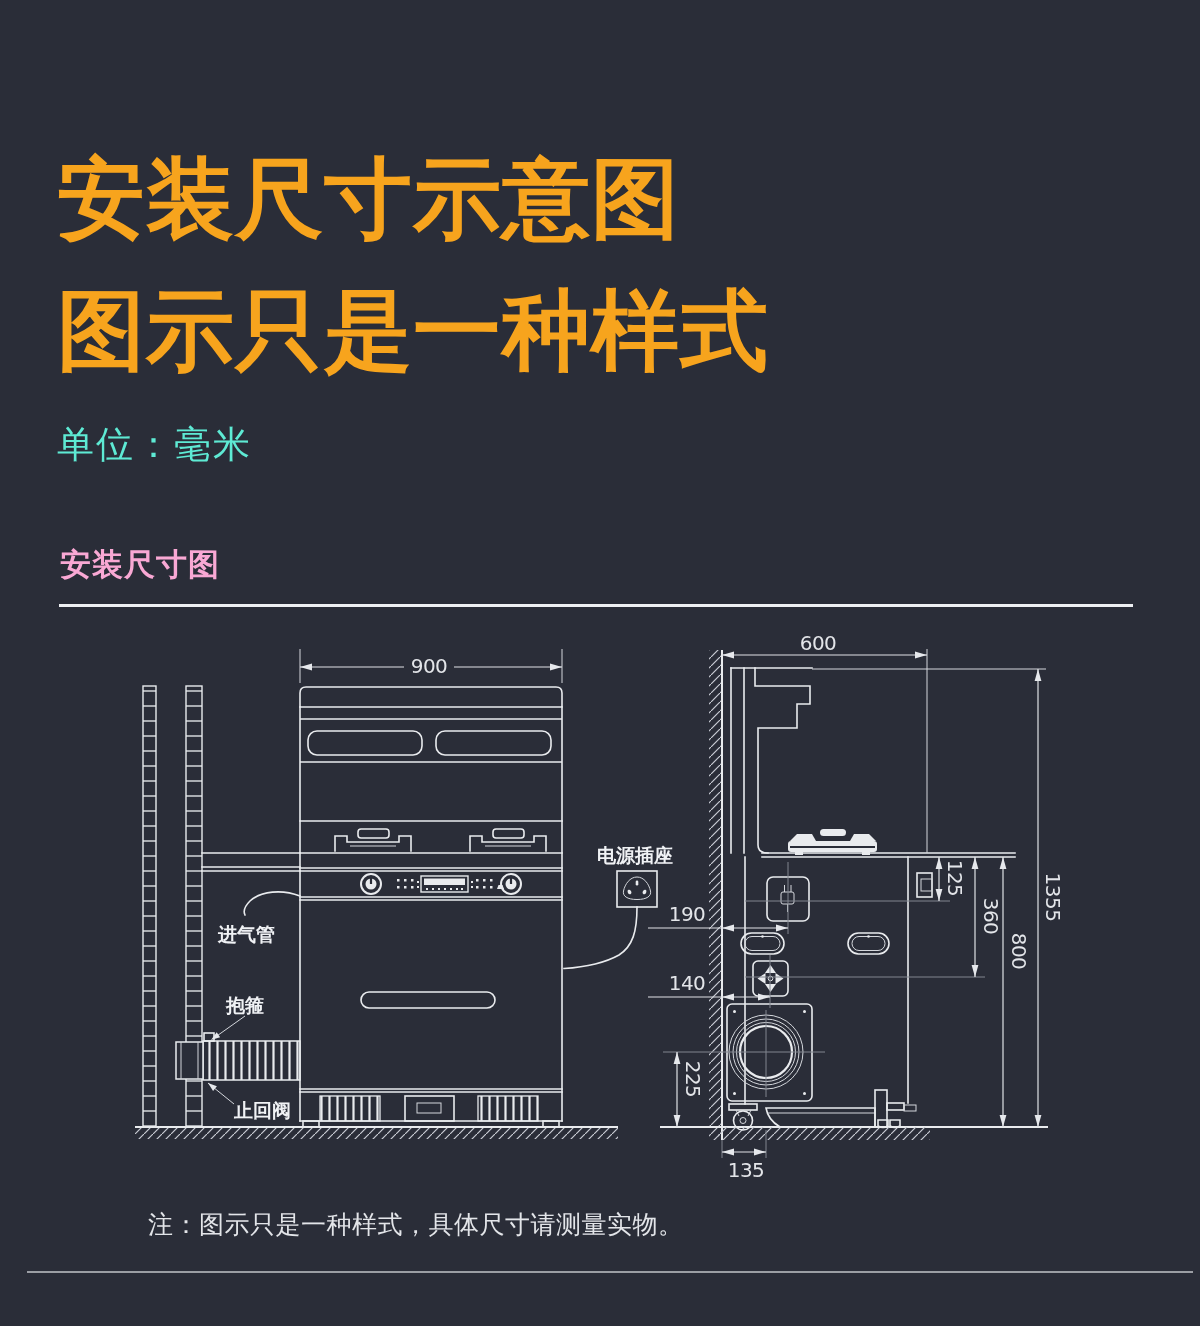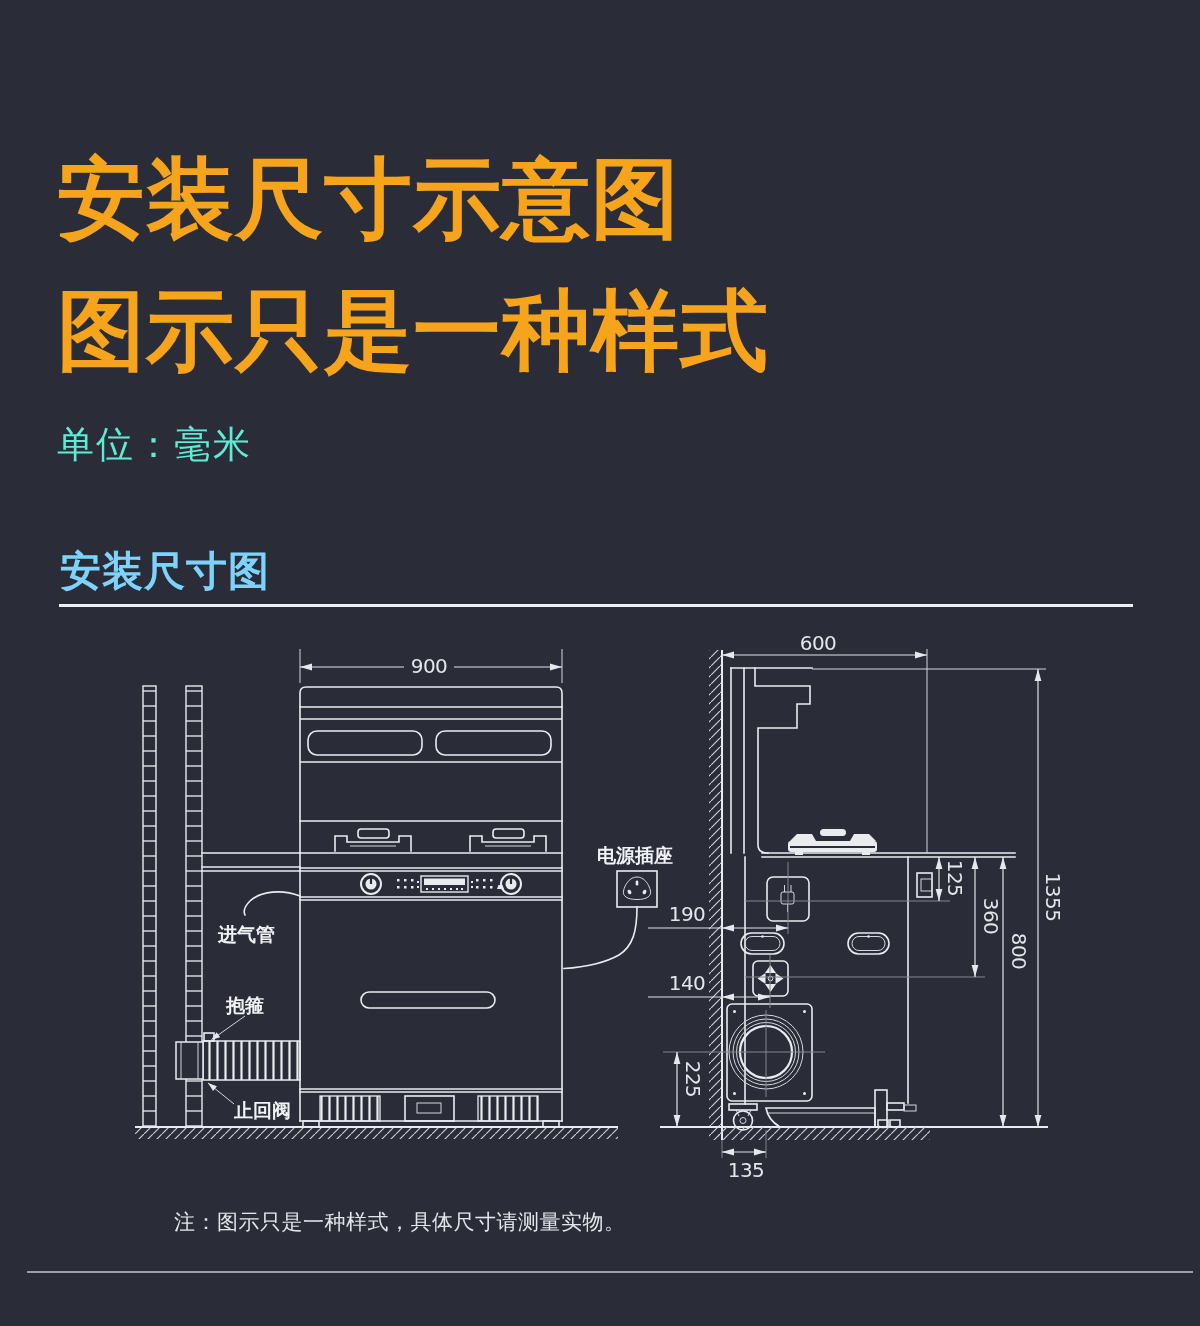--- a/index.html
+++ b/index.html
@@ -5,24 +5,24 @@
   html,body{margin:0;padding:0;background:#1c1f27;}
   .page{
     position:relative;width:1200px;height:1326px;overflow:hidden;
     background:#2a2d38;
     font-family:"Liberation Sans","DejaVu Sans",sans-serif;
   }
   .title-line{position:absolute;left:57px;color:#F7A41D;font-weight:800;
     font-size:88px;line-height:1;letter-spacing:1px;white-space:nowrap;}
   #title1{top:155px;} #title2{top:287px;}
   .unit-label{position:absolute;left:57px;top:420px;color:#5eead4;font-size:37px;letter-spacing:2px;}
-  .section-heading{position:absolute;left:60px;top:544px;color:#7dd3fc;font-size:41px;font-weight:800;letter-spacing:1px;}
+  .section-heading{position:absolute;left:60px;top:544px;color:#f9a8d4;font-size:31px;font-weight:800;letter-spacing:1px;}
   .rule-top{position:absolute;left:59px;top:604px;width:1074px;height:3px;background:#eef0f3;}
   .rule-bottom{position:absolute;left:27px;top:1271px;width:1166px;height:2px;background:#9b9ea4;}
-  .note{position:absolute;left:148px;top:1208px;color:#e3e5e9;font-size:21px;letter-spacing:0.5px;margin-left:26px;}
+  .note{position:absolute;left:148px;top:1208px;color:#e3e5e9;font-size:25px;letter-spacing:0.5px;}
   svg.drawing{position:absolute;left:0;top:0;pointer-events:none;}
   .ln{stroke:#e9ebee;stroke-width:1.6;fill:none;stroke-linecap:square;}
   .ln-thin{stroke:#d4d7dc;stroke-width:1;fill:none;}
   .dimln{stroke:#dfe2e6;stroke-width:1.2;fill:none;}
   .cl{stroke:#81868f;stroke-width:1;fill:none;}
   .ah{fill:#e6e8ec;stroke:none;}
   .dim-num{font-family:"DejaVu Sans",sans-serif;font-size:20px;fill:#e3e5e9;letter-spacing:-0.5px;}
   .cn-label{font-family:"Liberation Sans",sans-serif;font-size:19px;font-weight:bold;fill:#f0f2f5;}
   .fillw{fill:#e9ebee;stroke:none;}
   .bgfill{fill:#2a2d38;}

